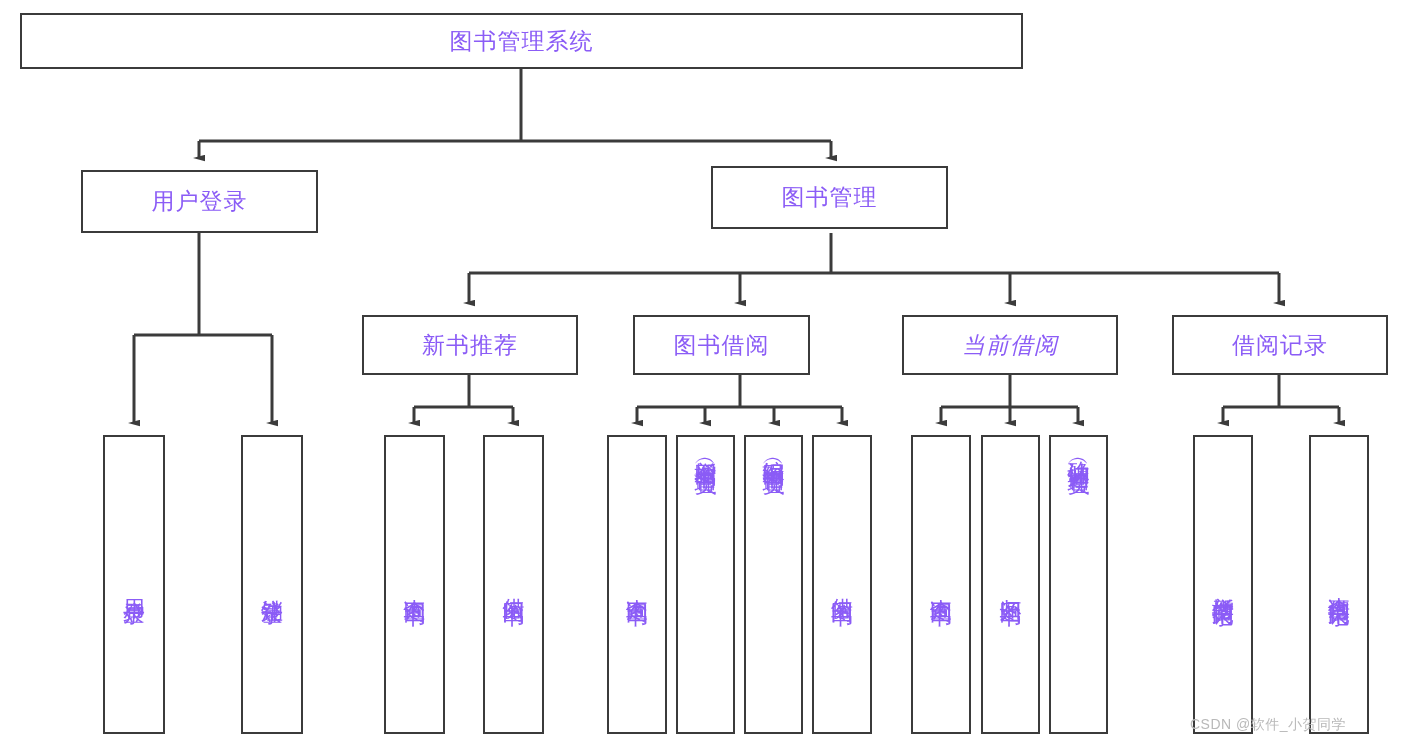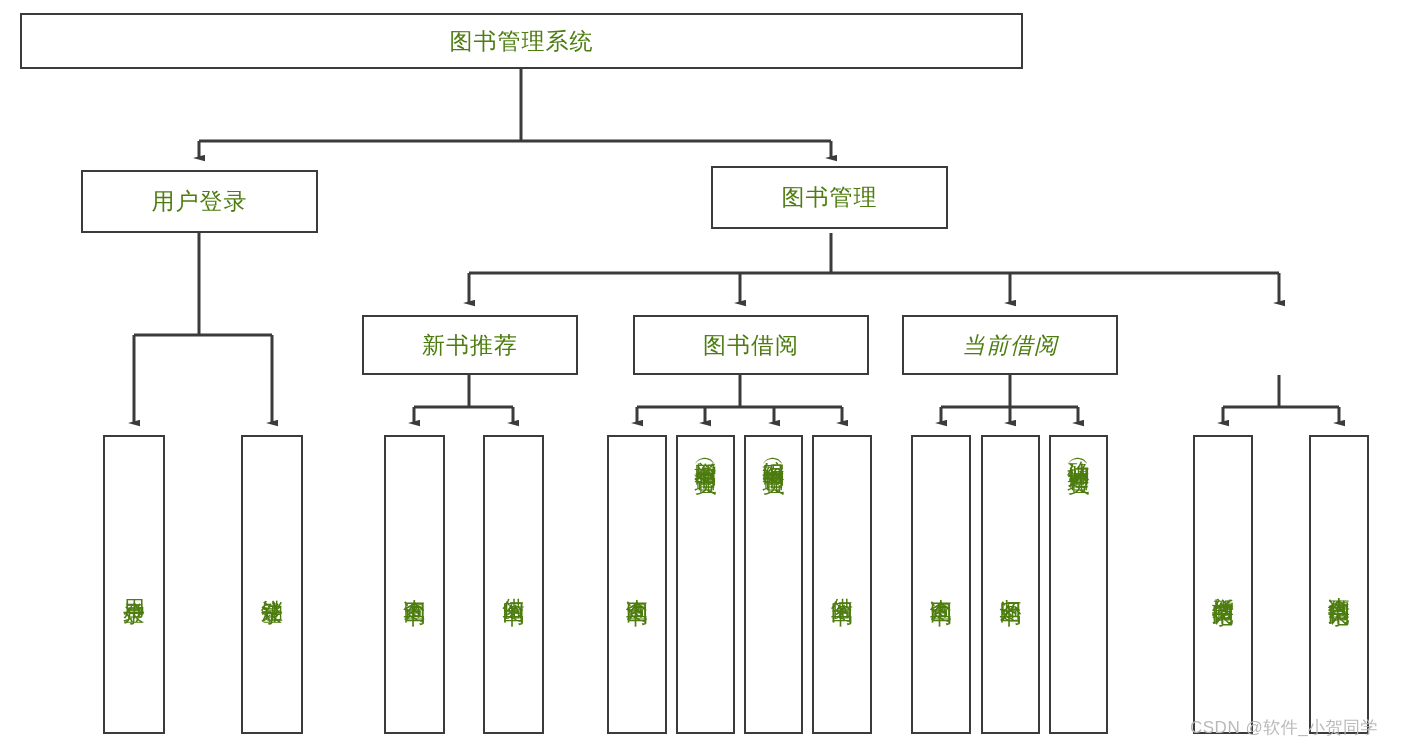--- a/index.html
+++ b/index.html
@@ -32,21 +32,21 @@
     border: 2px solid #3b3b3b;
     display: flex;
     align-items: center;
     justify-content: center;
     color: #111111;
   }
   .node-label {
     display: block;
     white-space: nowrap;
     line-height: 1.05;
-    color: #4d7c0f;
+    color: #8b5cf6;
   }
   .node.horizontal .node-label {
     font-size: 23px;
     letter-spacing: 1px;
   }
   .node.root .node-label {
     font-size: 23px;
     letter-spacing: 1px;
   }
   .node.vertical {
@@ -61,21 +61,21 @@
     letter-spacing: 2px;
     white-space: nowrap;
     margin: 0 auto;
   }
   .node.vertical.centered {
     align-items: center;
     padding-top: 0;
   }
   .watermark {
     position: absolute;
-    font-size: 17px;
+    font-size: 14px;
     color: #b9b9b9;
     white-space: nowrap;
     letter-spacing: 0.5px;
     pointer-events: none;
   }
 </style>
 </head>
 <body>
 
 <div id="diagram-root">
@@ -139,28 +139,31 @@
   </div>
 
   <div class="node horizontal" style="left:711px; top:166px; width:237px; height:63px;">
     <span class="node-label">图书管理</span>
   </div>
 
   <div class="node horizontal" style="left:362px; top:315px; width:216px; height:60px;">
     <span class="node-label">新书推荐</span>
   </div>
 
-  <div class="node horizontal" style="left:633px; top:315px; width:236px; height:60px;">
+  <div class="node horizontal" style="left:633px; top:315px; width:177px; height:60px;">
     <span class="node-label">图书借阅</span>
   </div>
 
   <div class="node horizontal" style="left:902px; top:315px; width:216px; height:60px;font-style:italic;">
     <span class="node-label">当前借阅</span>
   </div>
 
+  <div class="node horizontal" style="left:1172px; top:315px; width:216px; height:60px;">
+    <span class="node-label">借阅记录</span>
+  </div>
 
   <div class="node vertical centered" style="left:103px; top:435px; width:62px; height:299px;">
     <span class="node-label">用户登录</span>
   </div>
 
   <div class="node vertical centered" style="left:241px; top:435px; width:62px; height:299px;">
     <span class="node-label">注销登录</span>
   </div>
 
   <div class="node vertical centered" style="left:384px; top:435px; width:61px; height:299px;">

